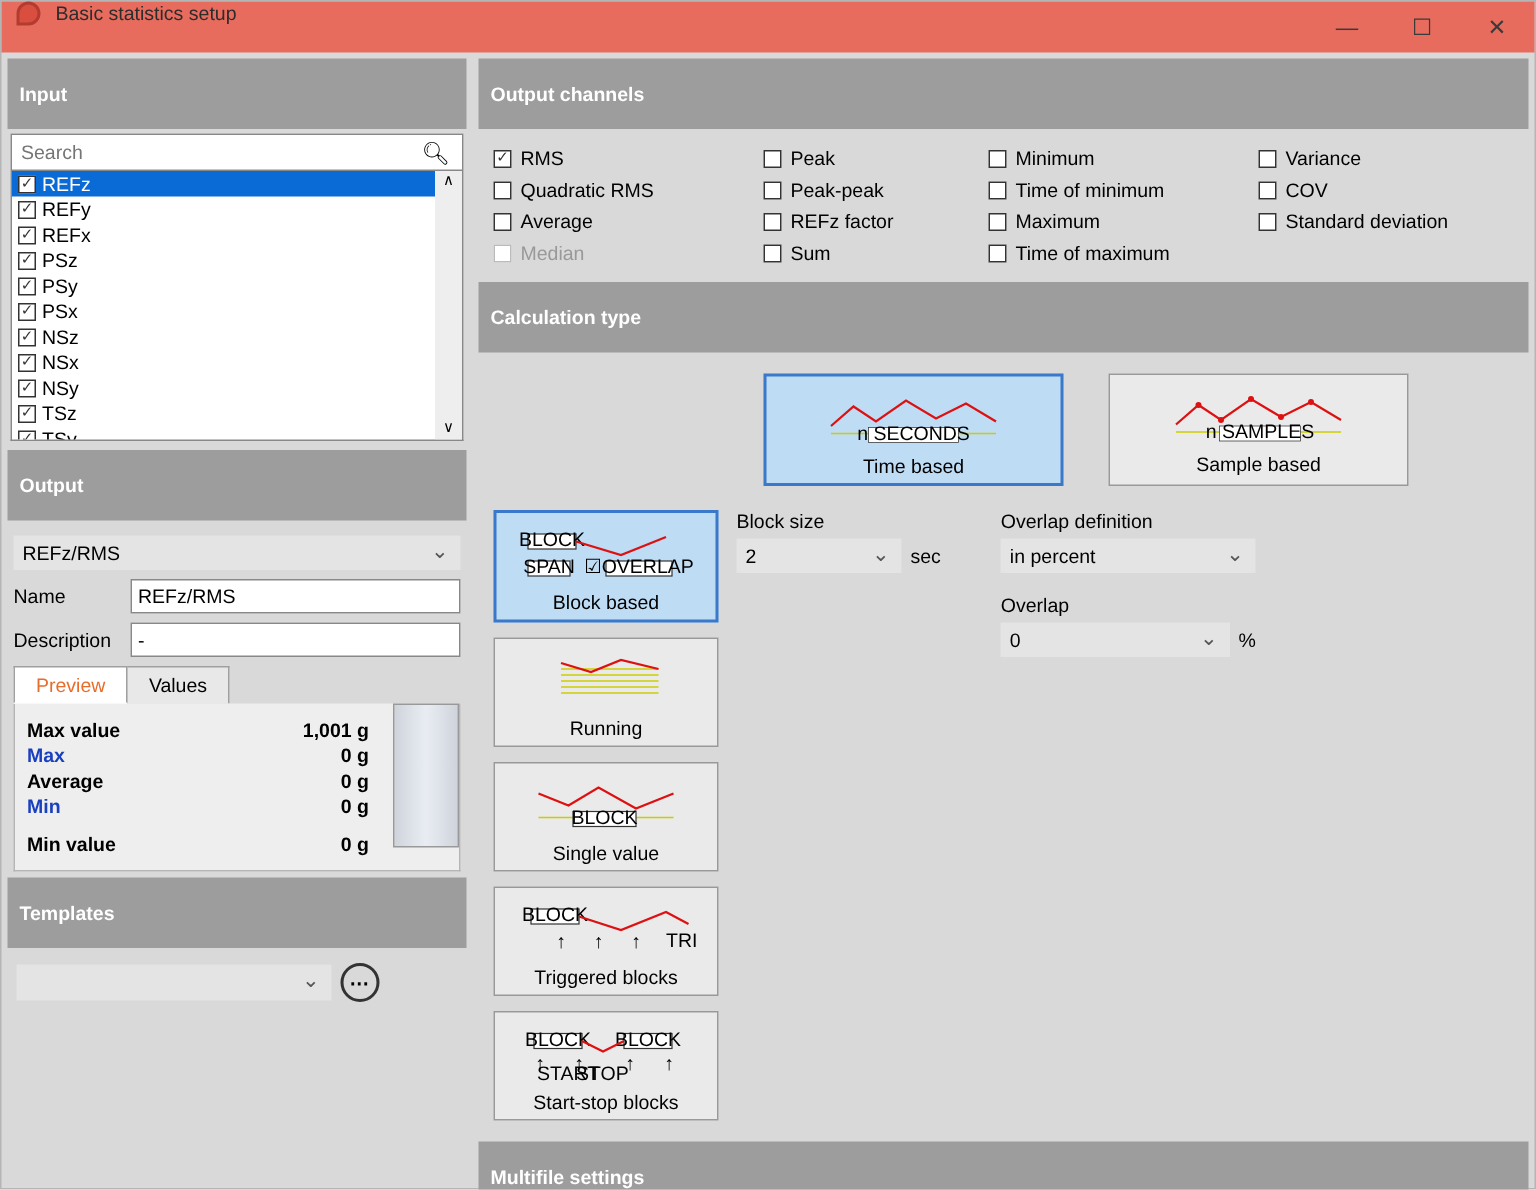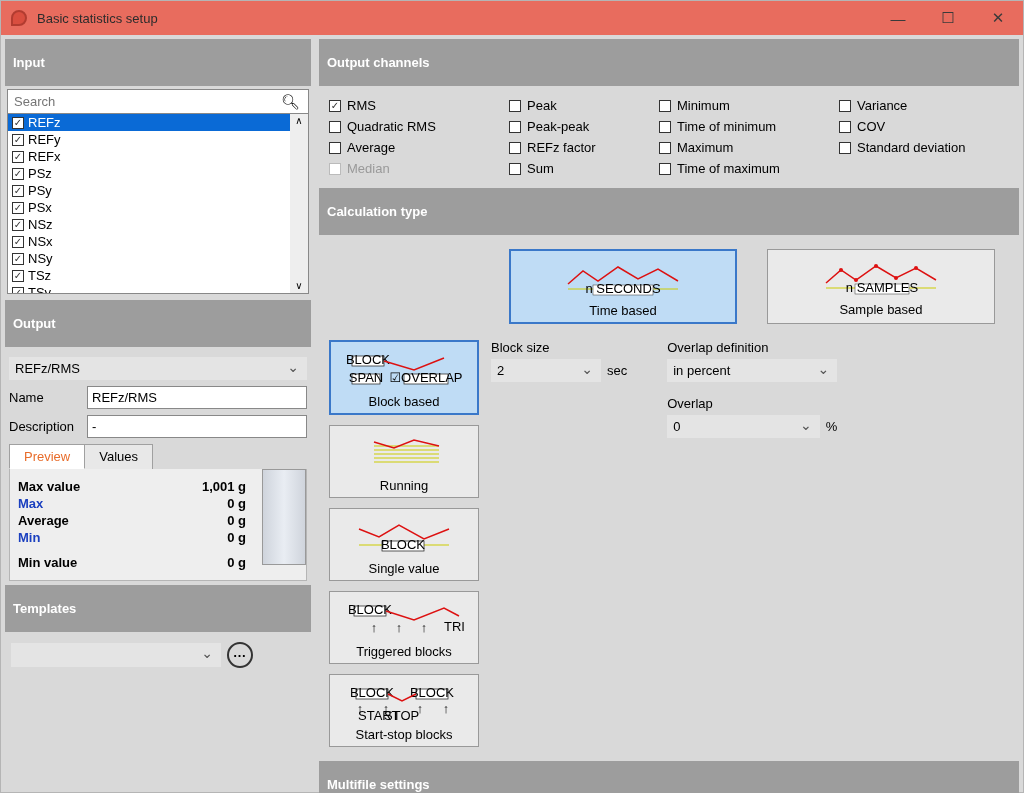--- a/index.html
+++ b/index.html
@@ -1,18 +1,18 @@
 <!DOCTYPE html>
 <html><head>
 <meta charset="utf-8">
 <style>
   *{box-sizing:border-box;font-family:"Segoe UI",Arial,sans-serif;font-size:13px;}
   body{margin:0;background:#fff;}
   .win{width:1024px;height:793px;background:#d9d9d9;border:1px solid #b5b5b5;display:flex;flex-direction:column;}
-  .titlebar{height:34px;background:#e86c5e;display:flex;align-items:center;padding-left:10px;color:#2c2c2c;font-size:14px;}
+  .titlebar{height:34px;background:#e86c5e;display:flex;align-items:flex-start;padding-left:10px;color:#2c2c2c;font-size:14px;}
   .titlebar .logo{width:16px;height:16px;border-radius:50% 50% 50% 0;background:#d94e3f;border:2px solid #b23c30;margin-right:10px;}
   .titlebar .spacer{flex:1;}
   .win-btn{width:50px;height:34px;display:flex;align-items:center;justify-content:center;font-size:15px;color:#3a3a3a;}
   .body{flex:1;display:flex;gap:8px;padding:4px;}
   .left{width:360px;display:flex;flex-direction:column;gap:4px;}
   .right{flex:1;display:flex;flex-direction:column;gap:4px;}
   .panel-hdr{background:#9d9d9d;color:#fff;font-weight:bold;padding:16px 8px;font-size:13px;}
   .box{background:#d9d9d9;}
   
   .tabs{display:flex;margin-top:4px;}
@@ -51,21 +51,21 @@
   .ck.disabled{color:#999;}
   .ck.disabled .chk{border-color:#bbb;}
   
   .calc{padding:10px;display:flex;gap:16px;}
   .calc-col{display:flex;flex-direction:column;gap:10px;}
   .calc-btn{width:150px;background:#eaeaea;border:1px solid #999;padding:4px;text-align:center;}
   .calc-btn.sel{background:#bfdcf5;border:2px solid #3a78c9;}
   .calc-btn .gfx{height:48px;display:flex;align-items:center;justify-content:center;}
   .calc-right{flex:1;display:flex;flex-direction:column;gap:10px;padding-top:0;}
   .calc-top{display:flex;gap:30px;margin-bottom:6px;}
-  .wide-btn{width:228px;}
+  .wide-btn{width:200px;}
   .field .select{width:130px;display:inline-block;}
   .field{margin-bottom:8px;}
   .field .lbl{margin-bottom:4px;display:block;}
   .multi{padding:10px;}
   .footer{padding:10px;display:flex;justify-content:flex-end;gap:10px;}
   .btn{width:80px;height:26px;border:1px solid #888;background:#eee;display:flex;align-items:center;justify-content:center;}
   .btn.primary{border:2px solid #1e6bd6;}
   svg{display:block;}
 </style>
 </head>

